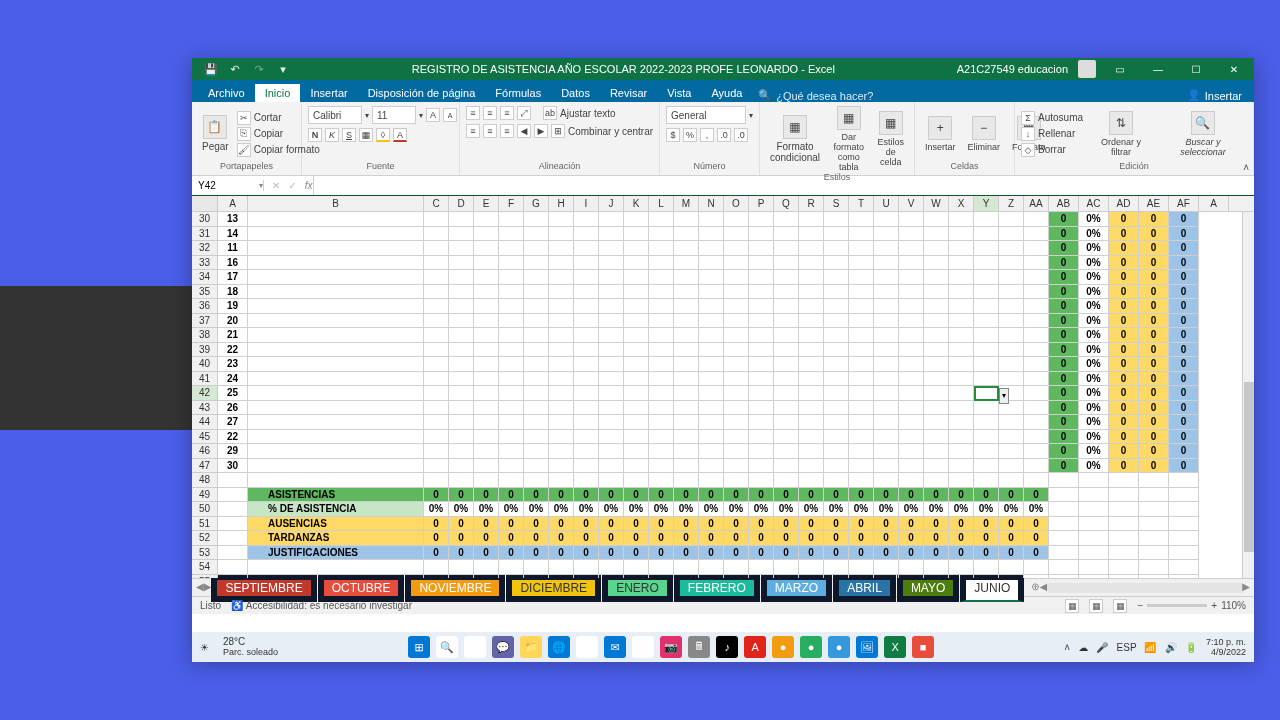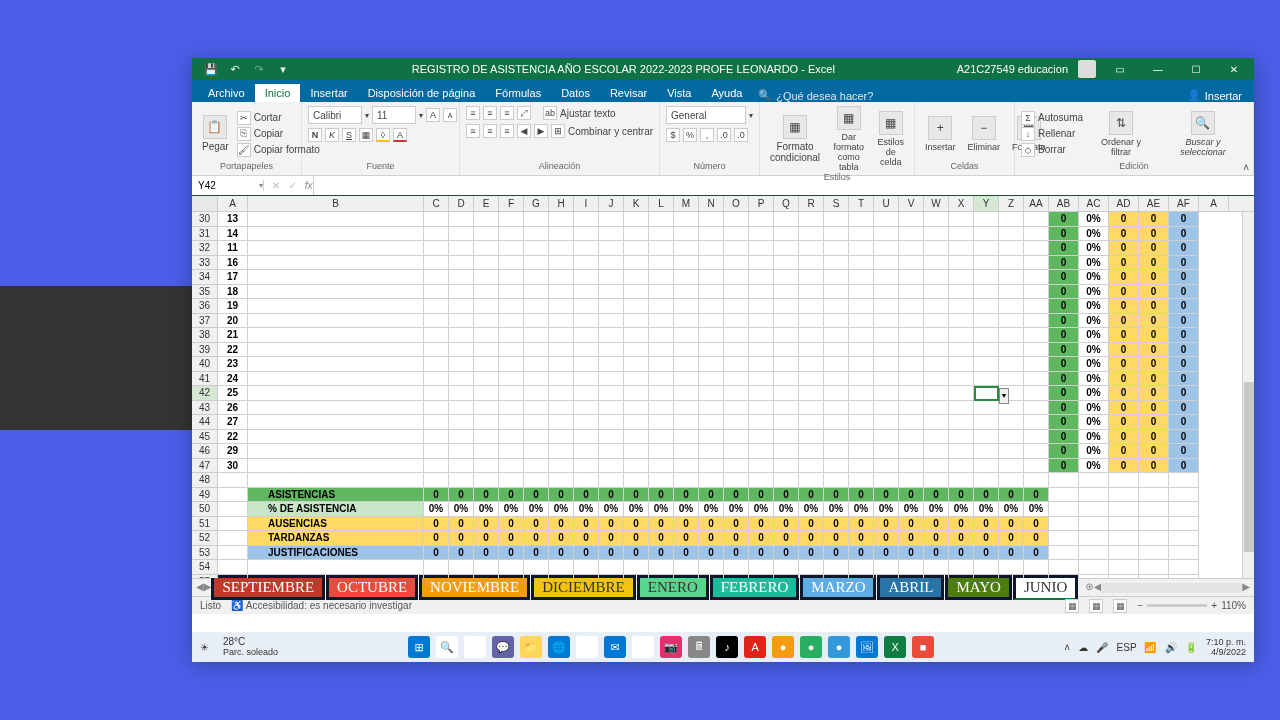--- a/index.html
+++ b/index.html
@@ -60,21 +60,21 @@
 .cell.green{background:#5fb760;font-weight:700;text-align:center;}
 .cell.pct{font-weight:700;text-align:center;}
 .cell.yel{background:#ffd966;font-weight:700;text-align:center;}
 .cell.blu{background:#9dc3e6;font-weight:700;text-align:center;}
 .summary-label{background:#5fb760;font-weight:700;text-align:left;padding-left:20px;}
 .summary-label.ltgreen{background:#c6e6c6;}
 .summary-label.y{background:#ffd966;}
 .summary-label.bl{background:#9dc3e6;}
 .sheet-tabs{height:18px;background:#f0f0f0;border-top:1px solid #ccc;display:flex;align-items:center;font-size:10px;padding:0 4px;}
 .nav-arr{width:14px;height:14px;color:#888;text-align:center;}
-.sheet-tab{padding:1px 8px;margin-right:1px;color:#fff;border:3px solid #0f172a;font-size:15px;font-family:Liberation Serif, serif;}
+.sheet-tab{padding:1px 8px;margin-right:1px;color:#fff;border:6px solid #0f172a;font-size:12px;}
 .statusbar{height:18px;background:#f0f0f0;border-top:1px solid #ccc;display:flex;align-items:center;font-size:10px;color:#555;padding:0 8px;gap:10px;}
 .statusbar .sp{flex:1;}
 .zoom-ctrl{display:flex;align-items:center;gap:4px;}
 .zoom-slider{width:60px;height:3px;background:#ccc;position:relative;}
 .taskbar{position:absolute;left:192px;bottom:58px;width:1062px;height:30px;background:#e8eef5;display:flex;align-items:center;font-size:10px;color:#333;padding:0 8px;}
 .weather{display:flex;flex-direction:column;line-height:11px;padding-left:14px;}
 .task-center{flex:1;display:flex;justify-content:center;gap:6px;}
 .task-icon{width:22px;height:22px;background:#ddd;border-radius:3px;display:flex;align-items:center;justify-content:center;font-size:11px;}
 .task-right{display:flex;align-items:center;gap:8px;}
 .clock{display:flex;flex-direction:column;line-height:10px;text-align:right;font-size:9px;}

